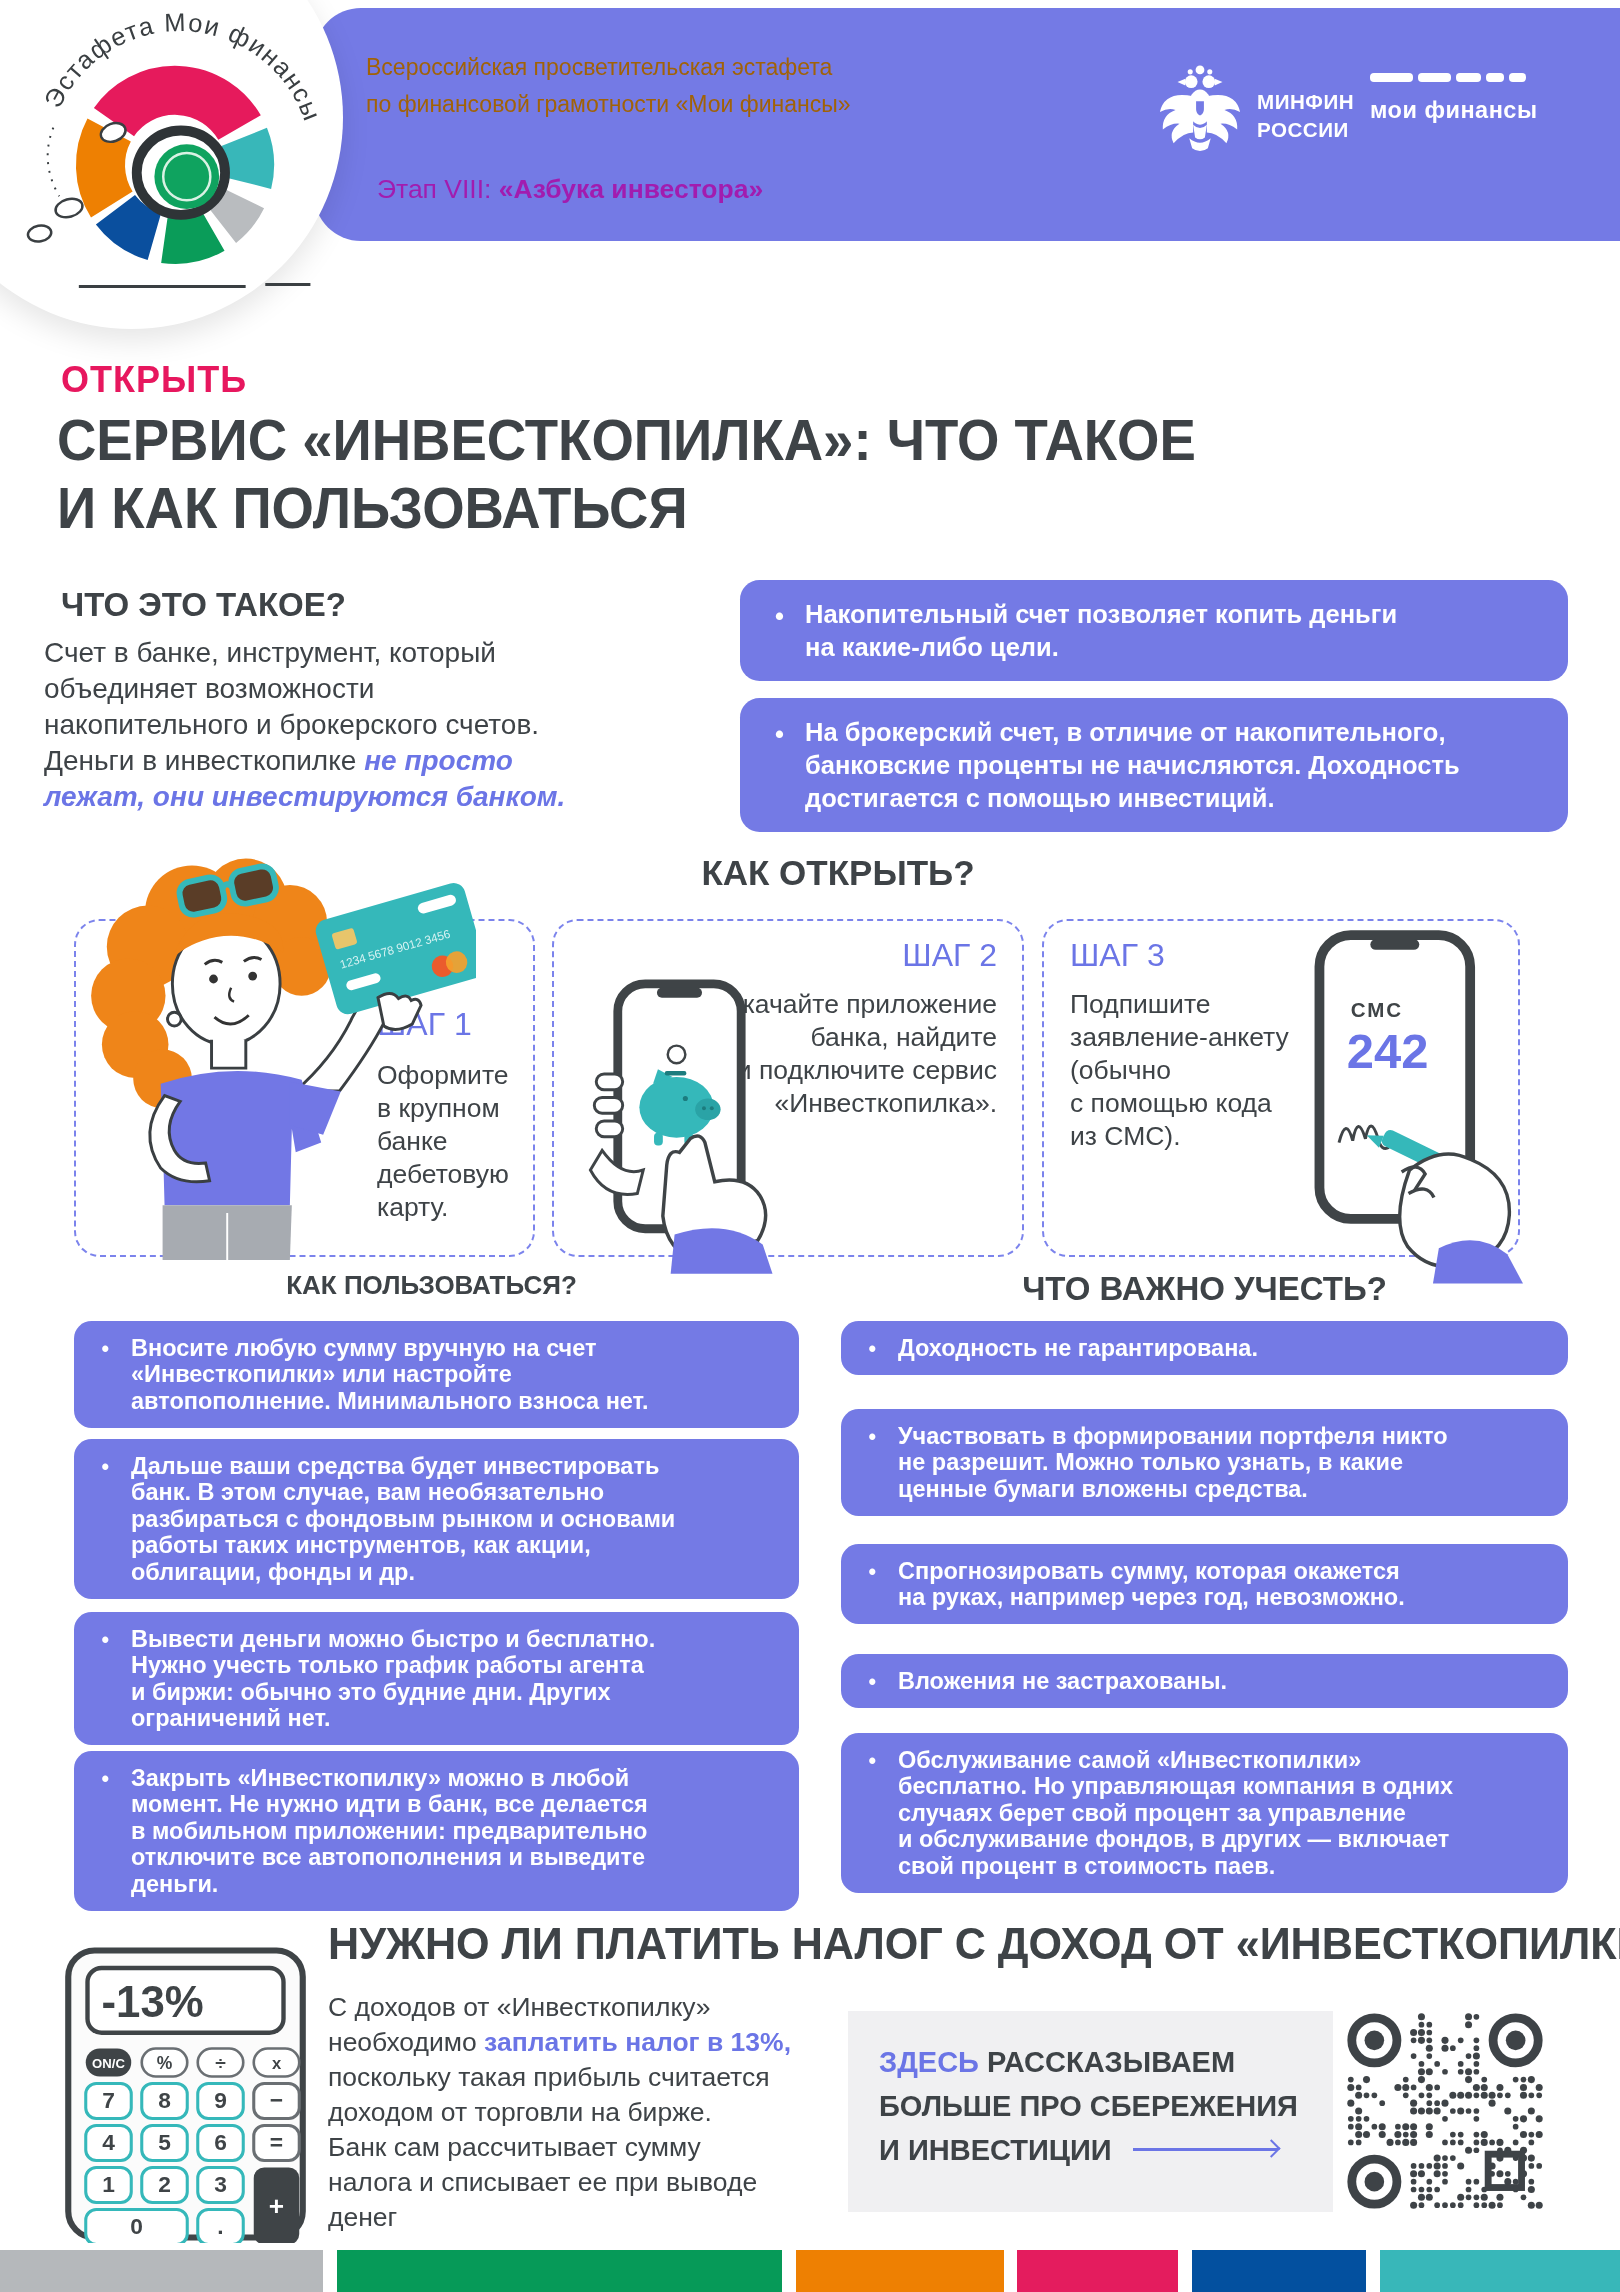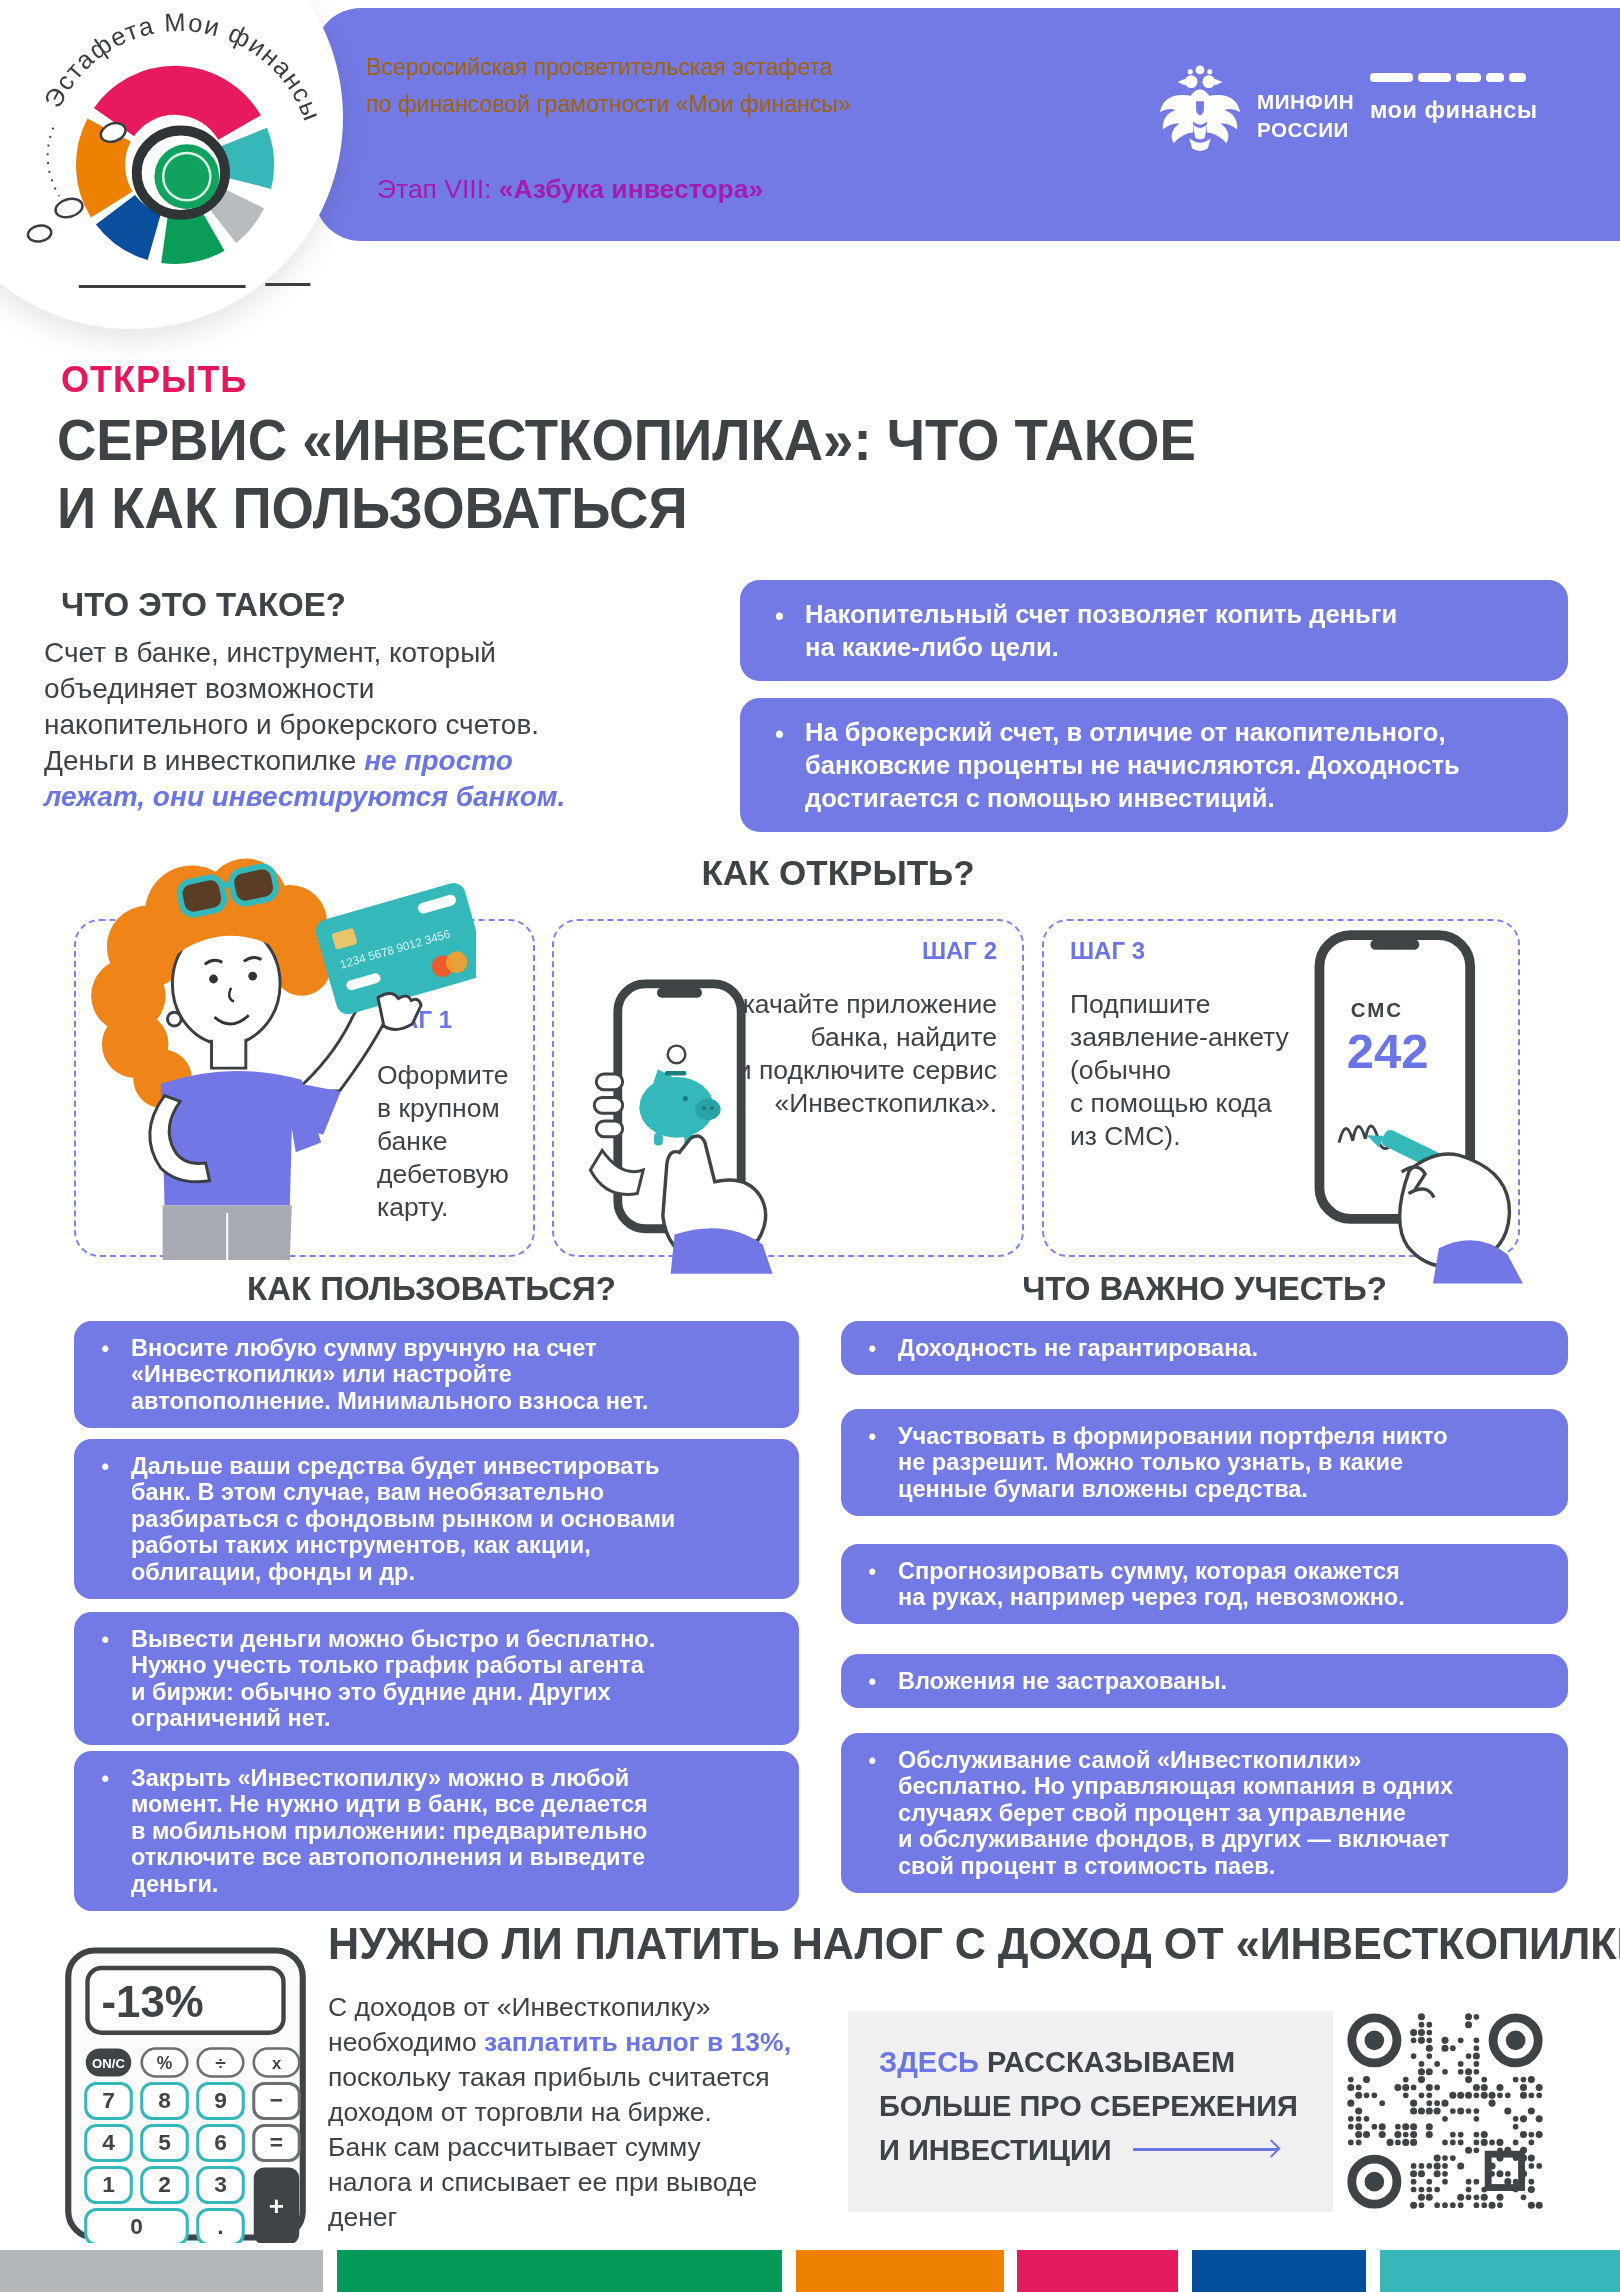--- a/index.html
+++ b/index.html
@@ -37,33 +37,33 @@
   .pbox-col{font-size:23.5px;line-height:26.5px;border-radius:17.6px;padding:13.7px 23.5px 13.7px 57px}
   .pbox-col .bullet{left:27.4px;top:14.7px;font-size:21.6px}
   #ib1{left:740px;top:580px;width:828px}
   #ib2{left:740px;top:698px;width:828px}
   
   #open-head{position:absolute;left:446px;top:853px;width:784px;text-align:center;font-size:35px;font-weight:800}
   .step{position:absolute;border:2.9px dashed #7B83EC;border-radius:25.5px;box-sizing:border-box}
   #s1{left:74px;top:919px;width:461px;height:338px}
   #s2{left:552px;top:919px;width:472px;height:338px}
   #s3{left:1042px;top:919px;width:478px;height:338px}
-  .shag{position:absolute;color:#6B75E6;font-size:24px;font-weight:700}
+  .shag{position:absolute;color:#6B75E6;font-size:32px;font-weight:400}
   .step-text{position:absolute;color:#3E4347;font-size:26.5px;line-height:33px;white-space:pre-line}
   #s1-label{left:377px;top:1006px}
   #s1-text{left:377px;top:1059px;width:167px}
   #s2-label{left:698px;top:937px;width:299px;text-align:right}
   #s2-text{left:681px;top:988px;width:316px;text-align:right}
   #s3-label{left:1070px;top:937px}
   #s3-text{left:1070px;top:988px;width:257px}
   #woman{position:absolute;left:45px;top:839px}
   #phone2{position:absolute;left:561px;top:970px}
   #phone3{position:absolute;left:1294px;top:923px}
   
-  #use-head{position:absolute;left:59px;top:1270px;width:745px;text-align:center;font-size:33px;font-weight:800}
+  #use-head{position:absolute;left:59px;top:1270px;width:745px;text-align:center;font-size:26px;font-weight:800}
   #imp-head{position:absolute;left:841px;top:1270px;width:727px;text-align:center;font-size:33px;font-weight:800}
   #u1{left:74px;top:1321px;width:725px}
   #u2{left:74px;top:1439px;width:725px}
   #u3{left:74px;top:1612px;width:725px}
   #u4{left:74px;top:1751px;width:725px}
   #m1{left:841px;top:1321px;width:727px}
   #m2{left:841px;top:1409px;width:727px}
   #m3{left:841px;top:1544px;width:727px}
   #m4{left:841px;top:1654px;width:727px}
   #m5{left:841px;top:1733px;width:727px}

